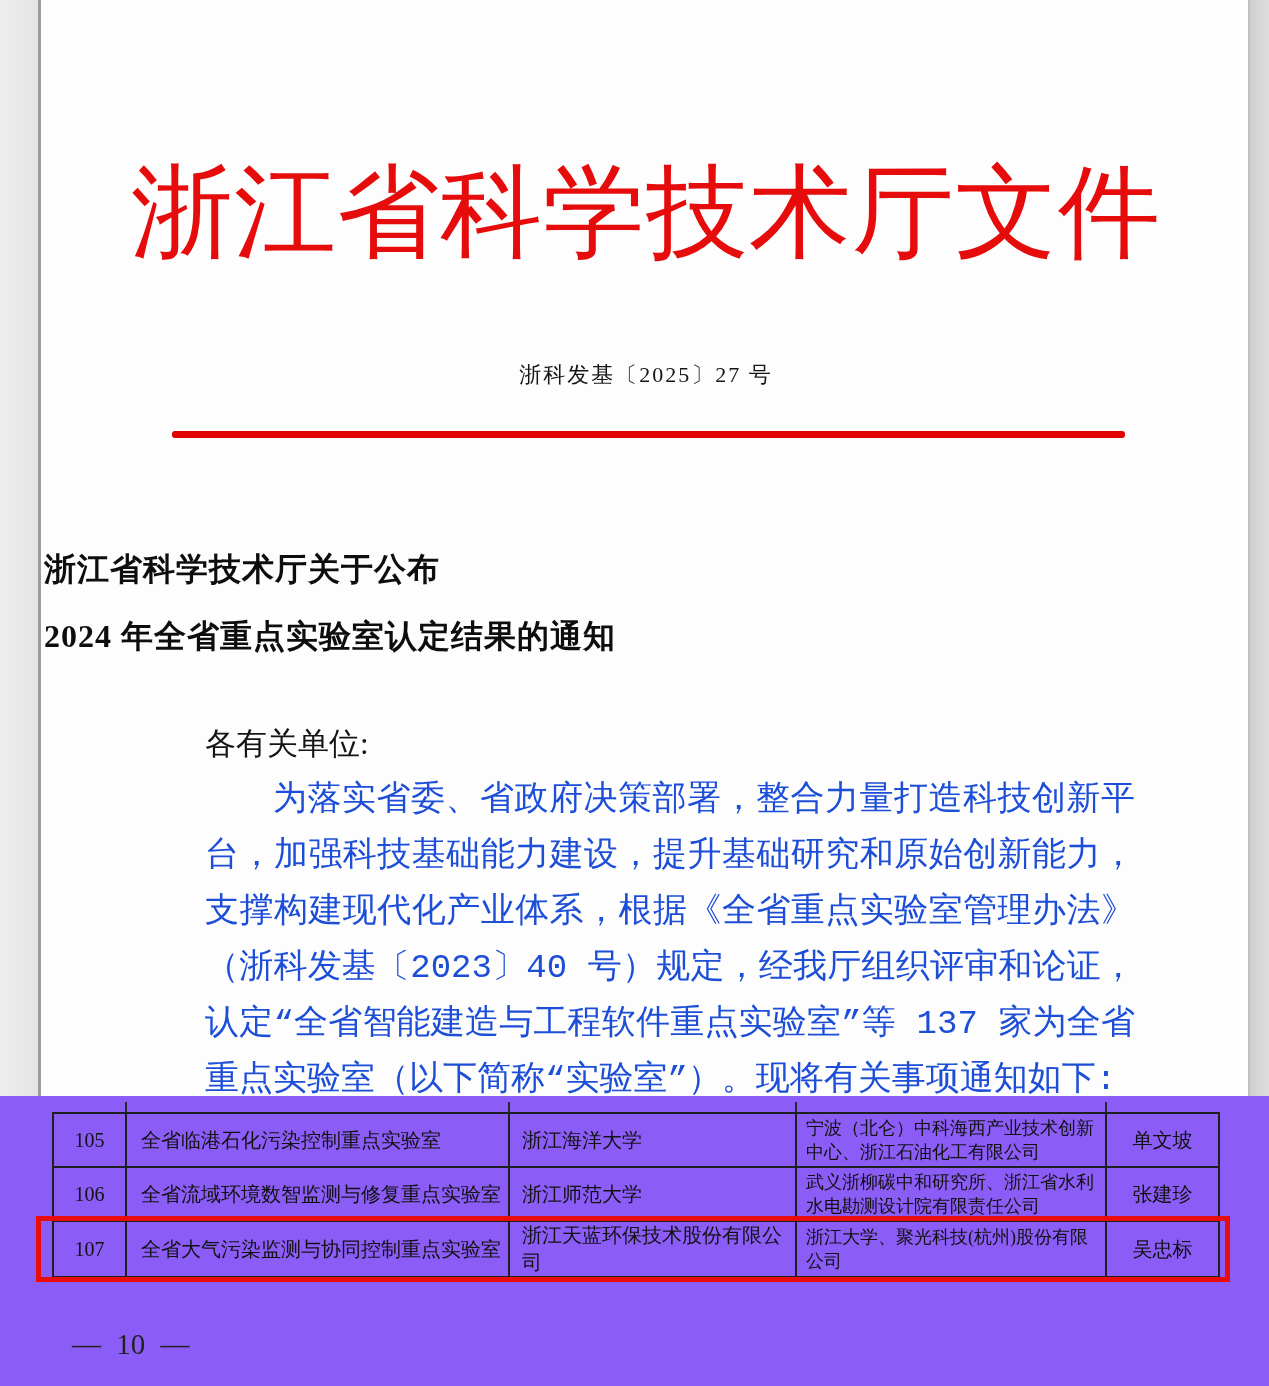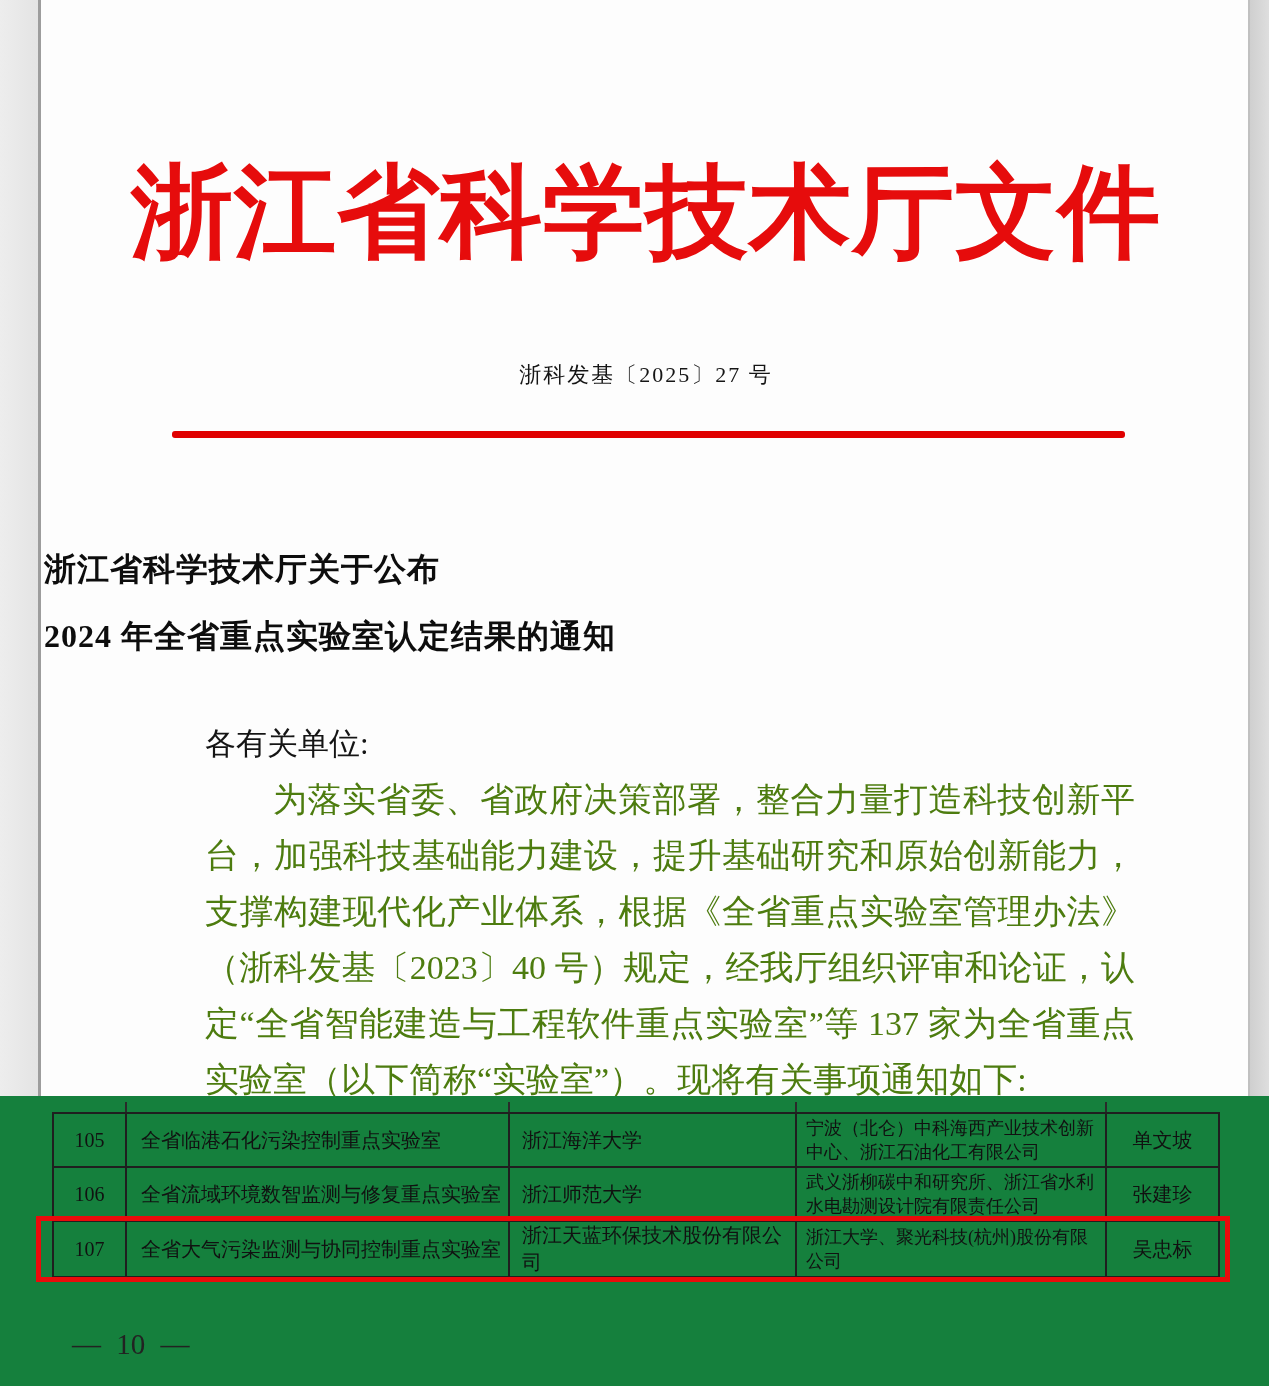--- a/index.html
+++ b/index.html
@@ -22,21 +22,21 @@
   .gray-right {
     position:absolute; right:0; top:0; width:21px; height:1096px;
     background:linear-gradient(90deg,#cfcfcf,#dedede);
     border-left:2px solid #c0c0c0;
   }
 
   
   .red-title {
     position:absolute; left:44px; width:1204px; top:146px;
     text-align:center;
-    font-size:102px; line-height:1.32; font-weight:bold;
+    font-size:102px; line-height:1.32; font-weight:normal;
     color:var(--red-title,#e60c0c);
     letter-spacing:1px;
     white-space:nowrap;
   }
   .doc-number {
     position:absolute; left:44px; width:1204px; top:360px;
     text-align:center; font-size:22px; letter-spacing:2px; color:#151515;
   }
   .red-rule {
     position:absolute; left:172px; top:431px; width:953px; height:7px;
@@ -46,28 +46,28 @@
     position:absolute; left:44px; width:1204px; top:536px;
     text-align:left; font-size:32px; font-weight:bold;
     line-height:67px; color:#0d0d0d; letter-spacing:1px;
   }
   .salutation {
     position:absolute; left:205px; top:716px; width:930px;
     font-size:31px; line-height:56px; color:#141414;
   }
   .body-par {
     position:absolute; left:205px; top:772px; width:930px;
-    font-size:34px; line-height:56px; color:#4d7c0f;
-    text-align:justify; text-indent:2em;
+    font-size:34px; line-height:56px; color:#1d4ed8;
+    text-align:justify; text-indent:2em;font-family:Liberation Mono, monospace;
   }
 
   
   .table-section {
     position:absolute; left:0; top:1096px; width:1269px; height:290px;
-    background:#15803d;
+    background:#8b5cf6;
   }
   .stub { position:absolute; top:6px; width:2px; height:11px; background:#2a2a2a; }
   .stub.s1 { left:125px; } .stub.s2 { left:508px; }
   .stub.s3 { left:795px; } .stub.s4 { left:1105px; }
 
   table.results {
     position:absolute; left:52px; top:16px; width:1166px;
     border-collapse:collapse; table-layout:fixed;
     font-size:20px; color:#111;
   }

